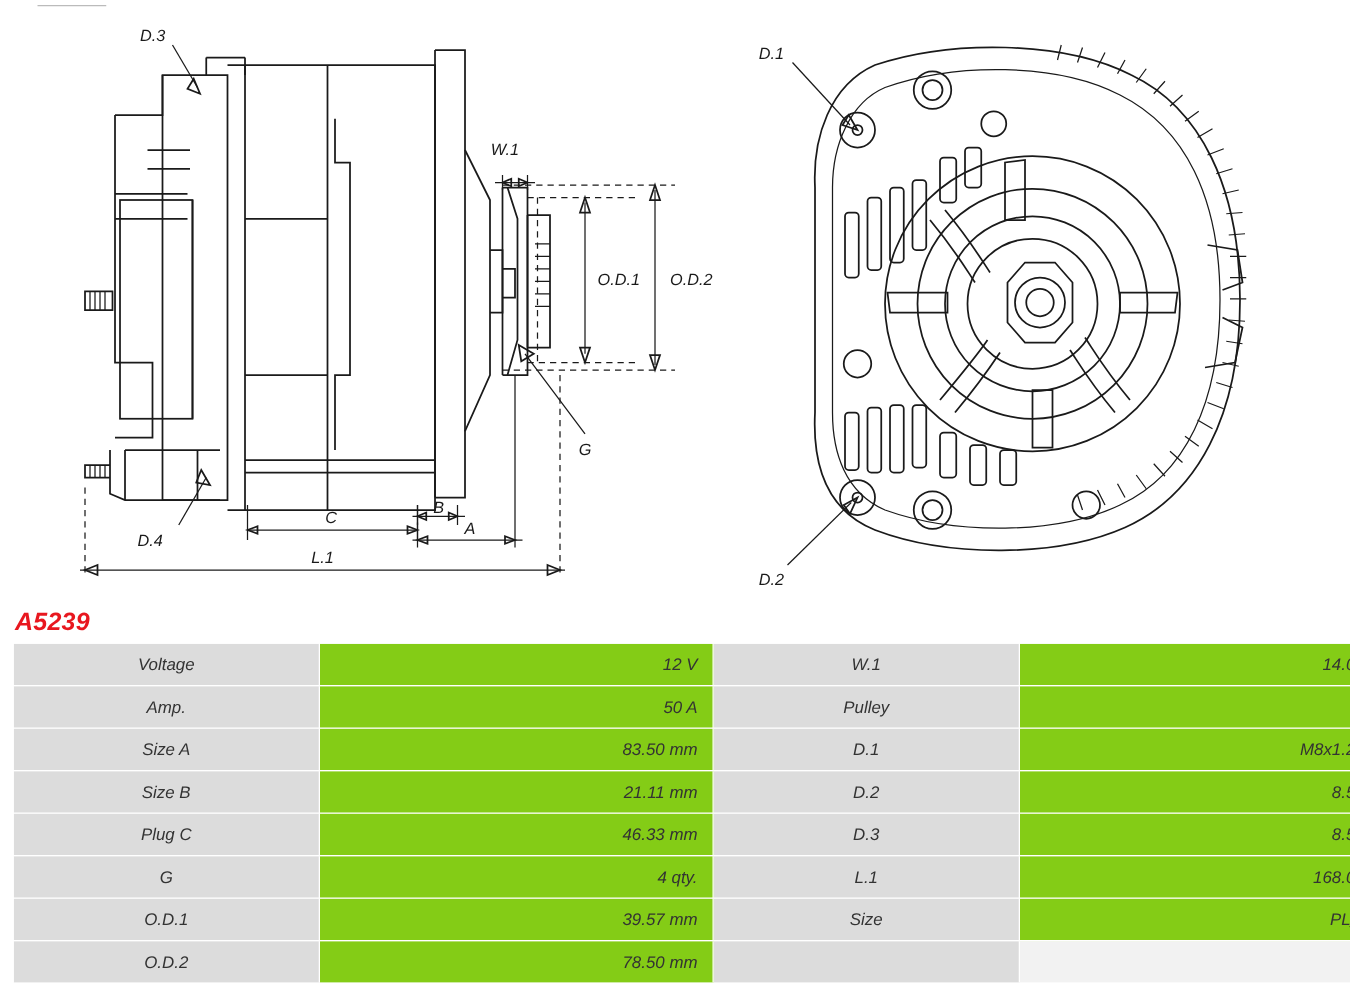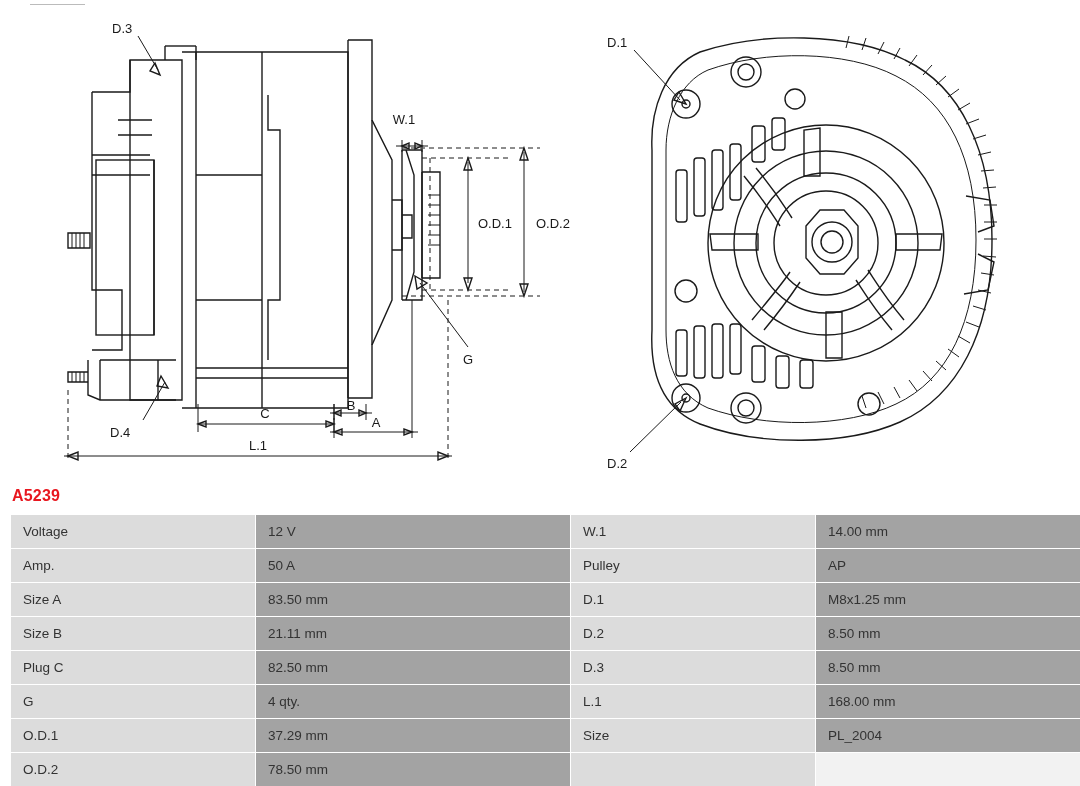--- a/index.html
+++ b/index.html
@@ -12,36 +12,37 @@
     height: 786px;
     font-family: "Liberation Sans", sans-serif;
     color: #222;
     position: relative;
     overflow: hidden;
   }
   .page {
     position: relative;
     width: 971px;
     height: 786px;
+    font-style: italic;
   }
   .drawing-area {
     position: absolute;
     left: 0;
     top: 0;
     width: 1080px;
     height: 480px;
   }
   .drawing-area svg {
     display: block;
   }
   .part-number {
     position: absolute;
     left: 12px;
     top: 487px;
-    font-size: 16px;
+    font-size: 20px;
     font-weight: bold;
     color: #e8171f;
     letter-spacing: 0.2px;
   }
   .specs {
     position: absolute;
     left: 10px;
     top: 514px;
     width: 1060px;
     border-collapse: collapse;
@@ -49,26 +50,27 @@
   }
   .specs td {
     height: 33px;
     padding: 0 12px;
     font-size: 13.5px;
     border: 1px solid #ffffff;
     vertical-align: middle;
   }
   .specs td.label {
     background: #dcdcdc;
-    text-align: left;
+    text-align: center;
     color: #333;
     width: 220px;
   }
   .specs td.value {
-    background: #a3a3a3;
+    background: #84cc16;
+    text-align: right;
     color: #333;
     width: 290px;
   }
   .specs td.empty-label {
     background: #dcdcdc;
   }
   .specs td.empty-value {
     background: #f2f2f2;
   }
   .top-left-mark {
@@ -348,33 +350,33 @@
         <td class="value">M8x1.25 mm</td>
       </tr>
       <tr>
         <td class="label">Size B</td>
         <td class="value">21.11 mm</td>
         <td class="label">D.2</td>
         <td class="value">8.50 mm</td>
       </tr>
       <tr>
         <td class="label">Plug C</td>
-        <td class="value">82.50 mm</td>
+        <td class="value">46.33 mm</td>
         <td class="label">D.3</td>
         <td class="value">8.50 mm</td>
       </tr>
       <tr>
         <td class="label">G</td>
         <td class="value">4 qty.</td>
         <td class="label">L.1</td>
         <td class="value">168.00 mm</td>
       </tr>
       <tr>
         <td class="label">O.D.1</td>
-        <td class="value">37.29 mm</td>
+        <td class="value">39.57 mm</td>
         <td class="label">Size</td>
         <td class="value">PL_2004</td>
       </tr>
       <tr>
         <td class="label">O.D.2</td>
         <td class="value">78.50 mm</td>
         <td class="empty-label"></td>
         <td class="empty-value"></td>
       </tr>
     </tbody>

